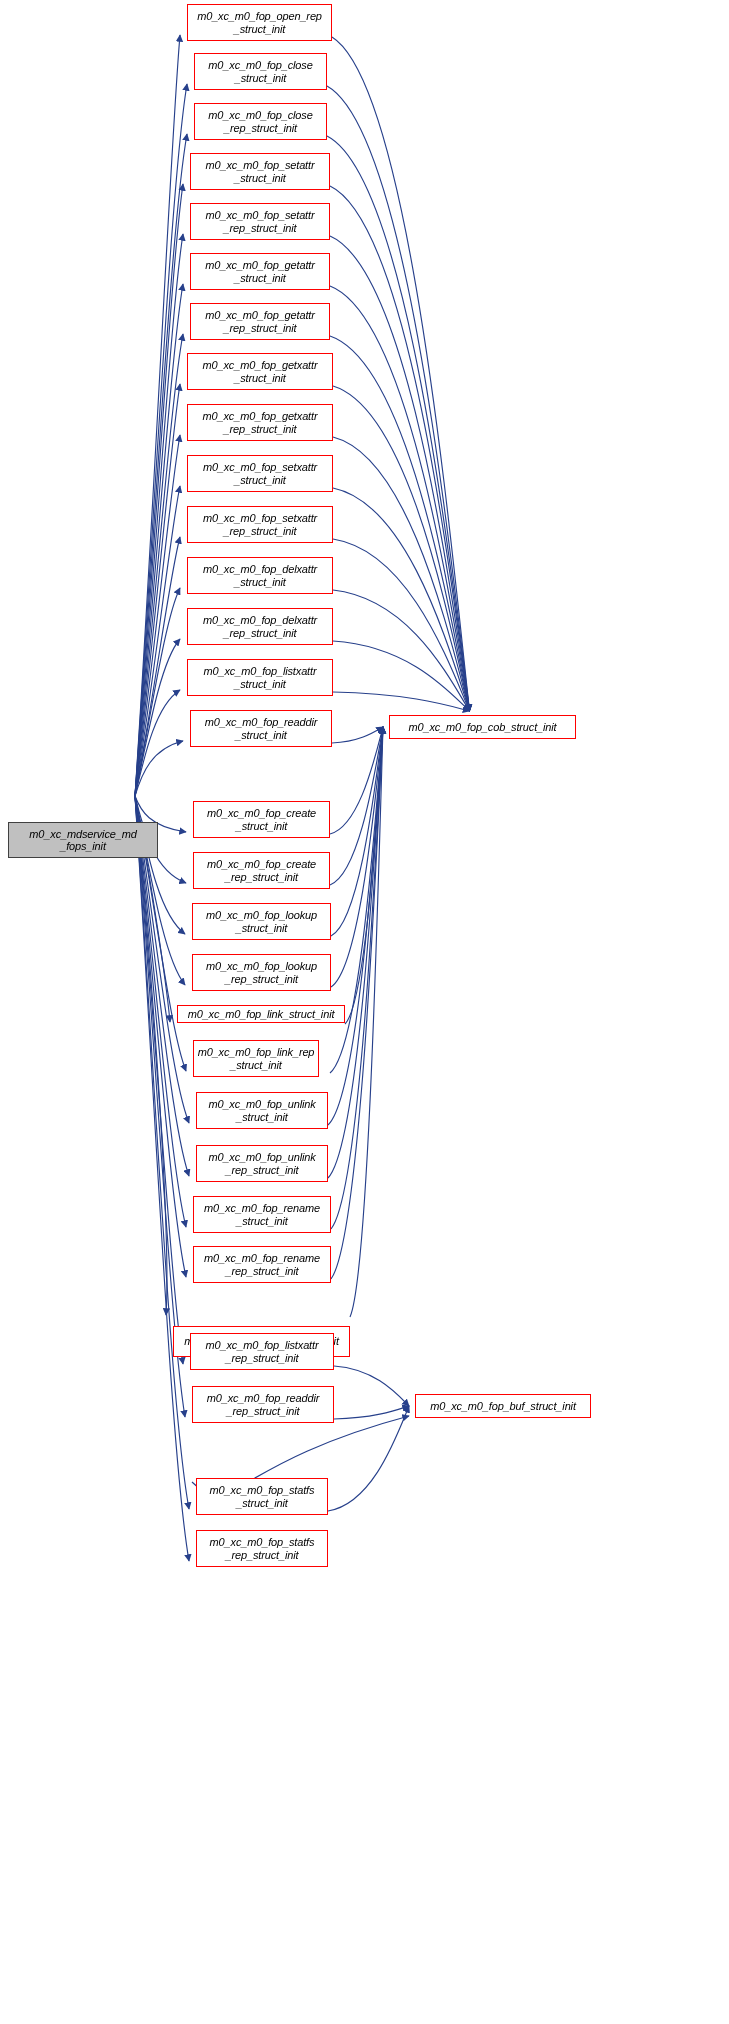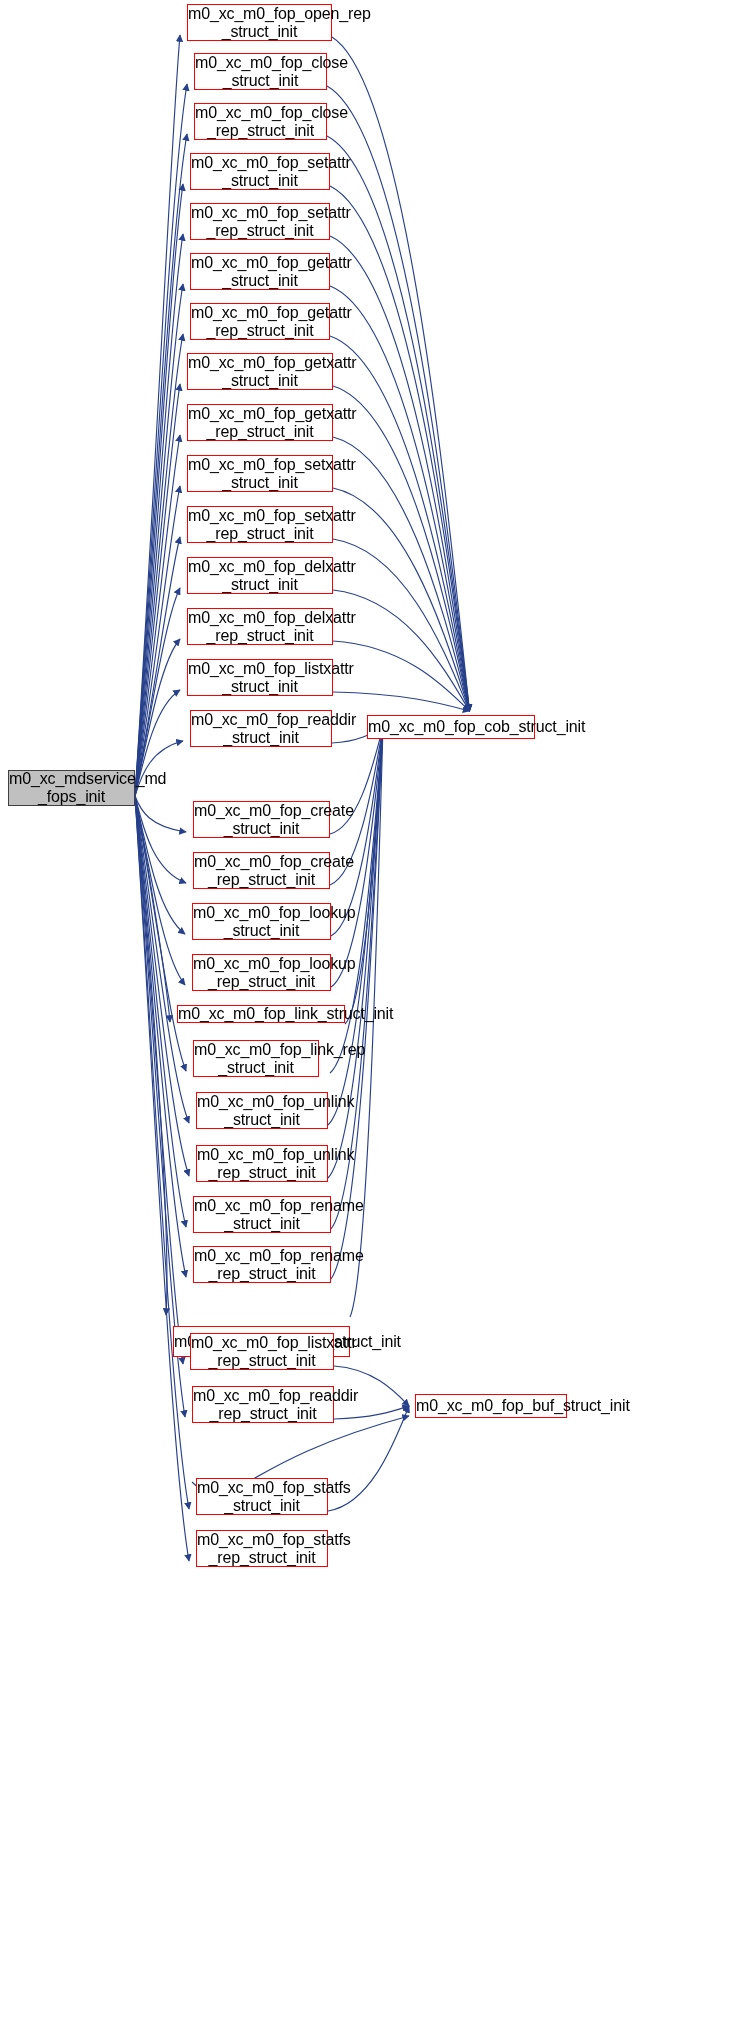--- a/index.html
+++ b/index.html
@@ -27,27 +27,28 @@
     pointer-events: none;
   }
   .node {
     position: absolute;
     box-sizing: border-box;
     display: flex;
     align-items: center;
     justify-content: center;
     text-align: center;
     line-height: 1.12;
-    font-size: 16px;
+    font-size: 11px;
     color: #000000;
     letter-spacing: -0.15px;
     white-space: pre-line;
     background: #ffffff;
     border: 1.4px solid #ff0000;
     z-index: 5;
+    font-style: italic;
   }
   .node.source {
     background: #c0c0c0;
     border: 1.2px solid #404040;
     color: #000000;
   }
   .node .lbl {
     display: block;
     width: 100%;
     padding: 0 2px;
@@ -124,24 +125,24 @@
         <path d="M 331 1279 C 359.6 1240.36, 374.68 892.6, 383 727"></path>
         <path d="M 350 1317 C 368.15 1275.7, 377.72 904, 383 727"></path>
         <path d="M 334 1366 C 375.25 1368.8, 397 1394, 409 1406"></path>
         <path d="M 334 1419 C 375.25 1418.09, 397 1409.9, 409 1406"></path>
         <path d="M 328 1511 C 372.55 1503.65, 396.04 1437.5, 409 1406"></path>
         <path d="M 192 1482 C 232 1522, 229 1464, 409 1416"></path>
       </g>
   </svg>
 
   <div id="node-layer">
-      <div class="node source" style="left: 8px; top: 770px; width: 127px; height: 36px;"><span class="lbl">m0_xc_mdservice_md
+      <div class="node source" style="left: 8px; top: 822px; width: 150px; height: 36px;"><span class="lbl">m0_xc_mdservice_md
 _fops_init</span></div>
-      <div class="node" style="left: 367px; top: 715px; width: 168px; height: 24px;"><span class="lbl">m0_xc_m0_fop_cob_struct_init</span></div>
-      <div class="node" style="left: 415px; top: 1394px; width: 152px; height: 24px;"><span class="lbl">m0_xc_m0_fop_buf_struct_init</span></div>
+      <div class="node" style="left: 389px; top: 715px; width: 187px; height: 24px;"><span class="lbl">m0_xc_m0_fop_cob_struct_init</span></div>
+      <div class="node" style="left: 415px; top: 1394px; width: 176px; height: 24px;"><span class="lbl">m0_xc_m0_fop_buf_struct_init</span></div>
       <div class="node" style="left: 187px; top: 4px; width: 145px; height: 37px;"><span class="lbl">m0_xc_m0_fop_open_rep
 _struct_init</span></div>
       <div class="node" style="left: 194px; top: 53px; width: 133px; height: 37px;"><span class="lbl">m0_xc_m0_fop_close
 _struct_init</span></div>
       <div class="node" style="left: 194px; top: 103px; width: 133px; height: 37px;"><span class="lbl">m0_xc_m0_fop_close
 _rep_struct_init</span></div>
       <div class="node" style="left: 190px; top: 153px; width: 140px; height: 37px;"><span class="lbl">m0_xc_m0_fop_setattr
 _struct_init</span></div>
       <div class="node" style="left: 190px; top: 203px; width: 140px; height: 37px;"><span class="lbl">m0_xc_m0_fop_setattr
 _rep_struct_init</span></div>

